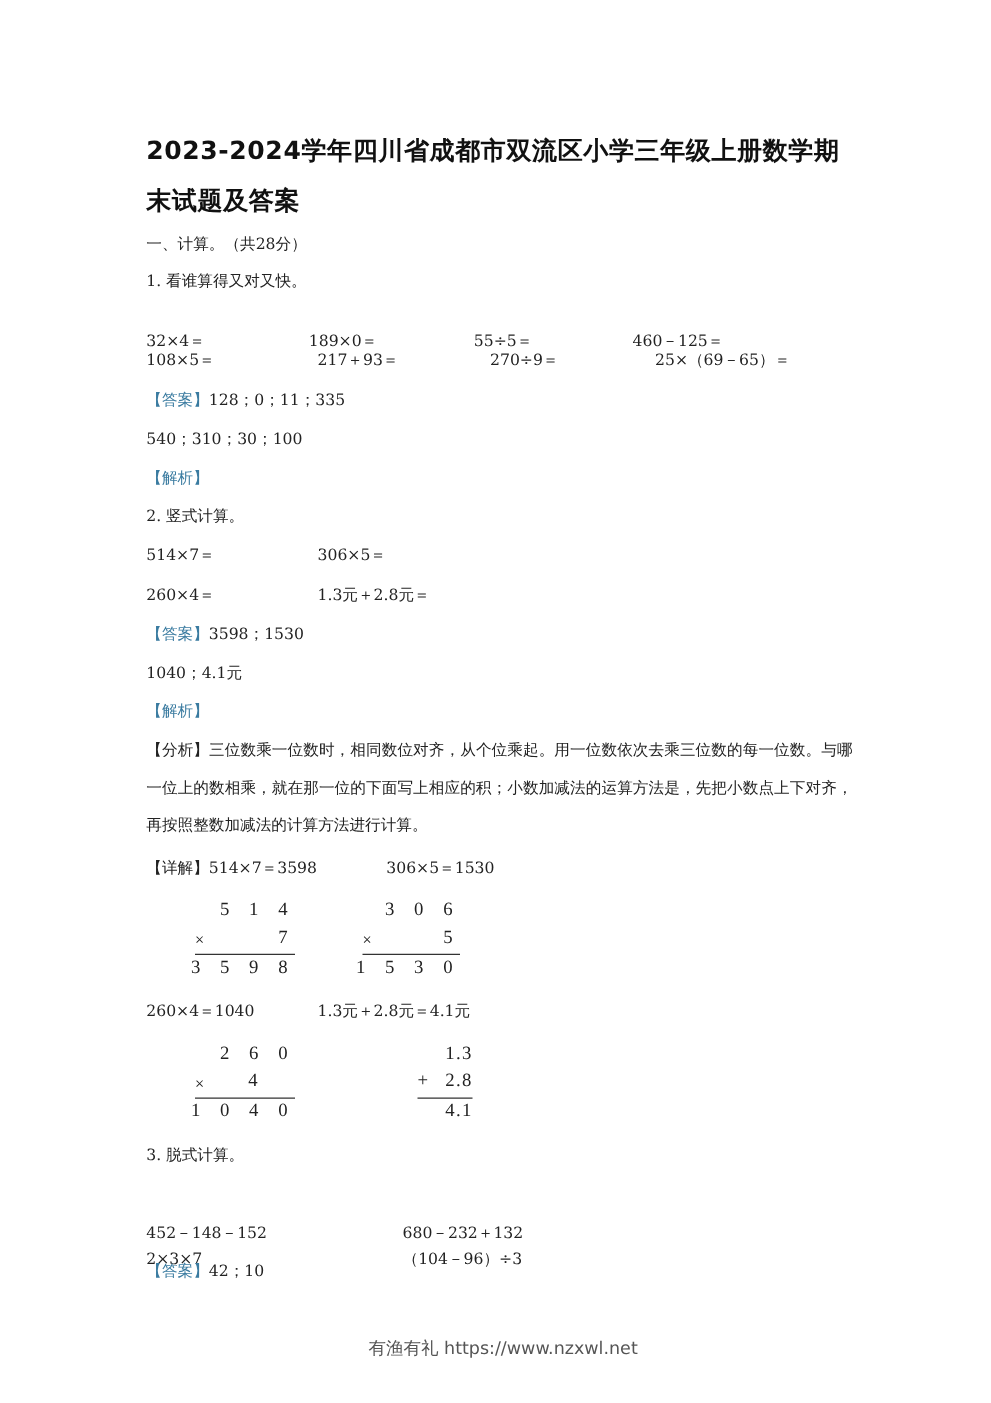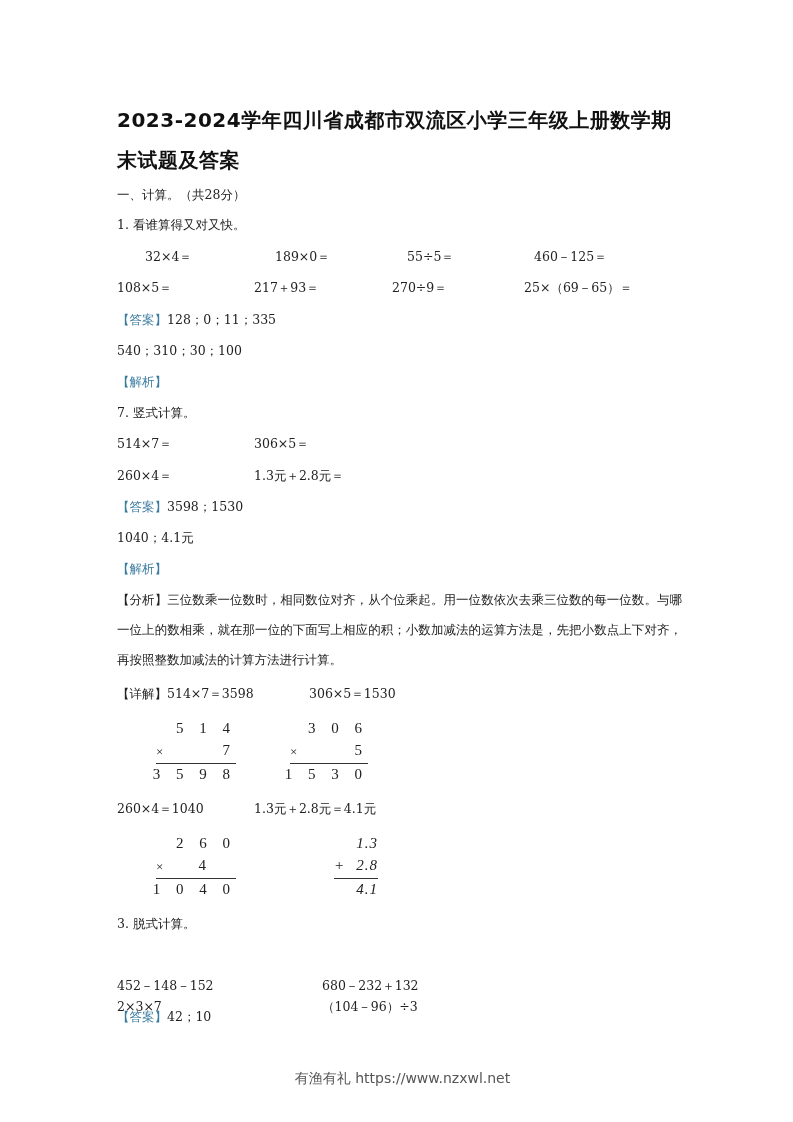--- a/index.html
+++ b/index.html
@@ -20,40 +20,40 @@
             font-family: "DejaVu Sans", "Liberation Sans", sans-serif; font-size: 14px; color: #555; padding-left: 12px; }
 </style>
 </head>
 <body>
 
 <div class="title">2023-2024学年四川省成都市双流区小学三年级上册数学期末试题及答案</div>
 
 <div class="line" style="top:186px">一、计算。（共28分）</div>
 <div class="line" style="top:216px">1. 看谁算得又对又快。</div>
 
-<div class="line" style="top:248px; width:560px; height:18px;margin-left:28px;">
+<div class="line" style="top:264px; width:560px; height:18px;">
   <span class="col" style="left:0">32×4＝</span>
   <span class="col" style="left:130px">189×0＝</span>
   <span class="col" style="left:262px">55÷5＝</span>
   <span class="col" style="left:389px">460－125＝</span>
 </div>
 <div class="line" style="top:279px; width:560px; height:18px;">
   <span class="col" style="left:0">108×5＝</span>
   <span class="col" style="left:137px">217＋93＝</span>
   <span class="col" style="left:275px">270÷9＝</span>
   <span class="col" style="left:407px">25×（69－65）＝</span>
 </div>
 
 <div class="line" style="top:311px">
   <span class="blue">【答案】</span><span>128；0；11；335</span>
 </div>
 <div class="line" style="top:342px">540；310；30；100</div>
 <div class="line blue" style="top:373px">【解析】</div>
 
-<div class="line" style="top:404px">7. 竖式计算。</div>
+<div class="line" style="top:404px">2. 竖式计算。</div>
 <div class="line" style="top:435px; width:400px; height:18px;">
   <span class="col" style="left:0">514×7＝</span>
   <span class="col" style="left:137px">306×5＝</span>
 </div>
 <div class="line" style="top:467px; width:400px; height:18px;">
   <span class="col" style="left:0">260×4＝</span>
   <span class="col" style="left:137px">1.3元＋2.8元＝</span>
 </div>
 
 <div class="line" style="top:498px">
@@ -93,21 +93,21 @@
 </div>
 
 <div class="vcalc" style="left:120px; top:835px; width:80px; height:70px;">
   <div class="vrow" style="top:0">2 6 0</div>
   <div class="vop" style="top:24px">×</div>
   <div class="vrow" style="top:22px; right:24px">4</div>
   <div class="vline" style="top:43px"></div>
   <div class="vrow" style="top:46px">1 0 4 0</div>
 </div>
 
-<div class="vcalc" style="left:298px; top:835px; width:44px; height:70px;font-style:italic;">
+<div class="vcalc" style="left:298px; top:835px; width:44px; height:70px;">
   <div class="vrow" style="top:0; letter-spacing:1px">1.3</div>
   <div class="vop" style="top:22px; font-size:15px">+</div>
   <div class="vrow" style="top:22px; letter-spacing:1px">2.8</div>
   <div class="vline" style="top:43px"></div>
   <div class="vrow" style="top:46px; letter-spacing:1px">4.1</div>
 </div>
 
 <div class="line" style="top:915px">3. 脱式计算。</div>
 <div class="line" style="top:998px; width:400px; height:18px;">
   <span class="col" style="left:0">2×3×7</span>

